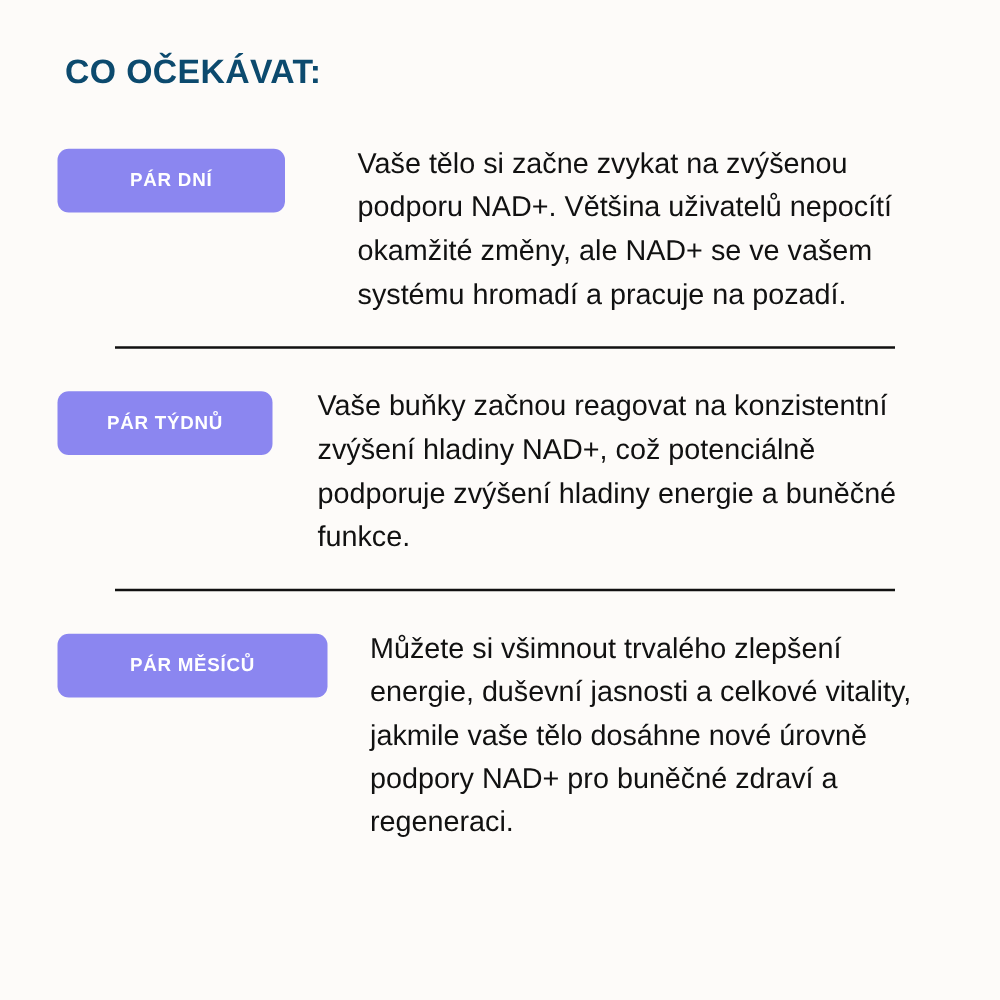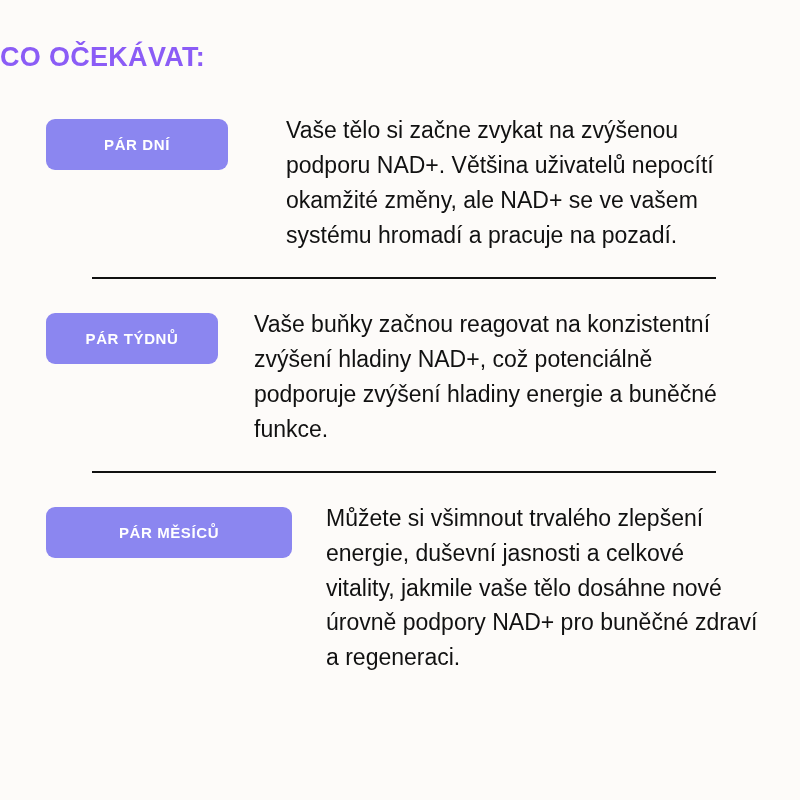--- a/index.html
+++ b/index.html
@@ -57,23 +57,24 @@
     padding: 10px 22px 12px 22px;
     border-top-left-radius: 10px;
     border-bottom-left-radius: 10px;
     flex: 1;
     white-space: nowrap;
   }
 
   
   .subhead {
     margin-top: 42px;
+    padding-left: 52px;
     font-size: 27px;
     font-weight: bold;
-    color: #8b5cf6;
+    color: #0c4a6e;
     letter-spacing: 0.3px;
   }
 
   
   .rows {
     margin-top: 26px;
     padding: 0 42px 0 46px;
   }
   .row {
     display: flex;
@@ -88,21 +89,21 @@
     letter-spacing: 0.6px;
     border-radius: 9px;
     text-align: center;
     padding: 17px 10px;
     margin-top: 16px;
     flex: 0 0 auto;
     box-sizing: border-box;
   }
   .pill-1 { width: 182px; }
   .pill-2 { width: 172px; }
-  .pill-3 { width: 246px; }
+  .pill-3 { width: 216px; }
 
   .row-text {
     font-size: 23px;
     line-height: 1.52;
     color: #111111;
     flex: 1;
     padding-top: 10px;
   }
   .row-1 .row-text { margin-left: 58px; }
   .row-2 .row-text { margin-left: 36px; }

